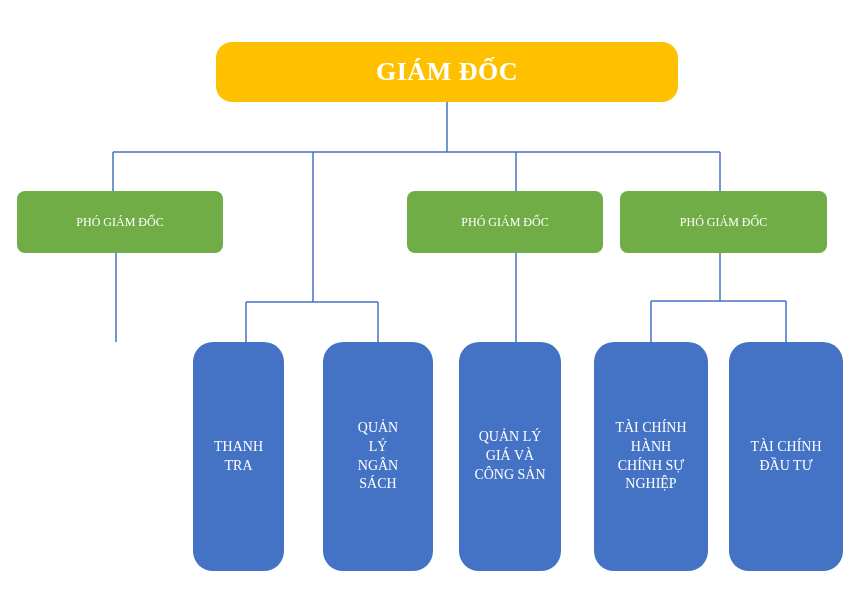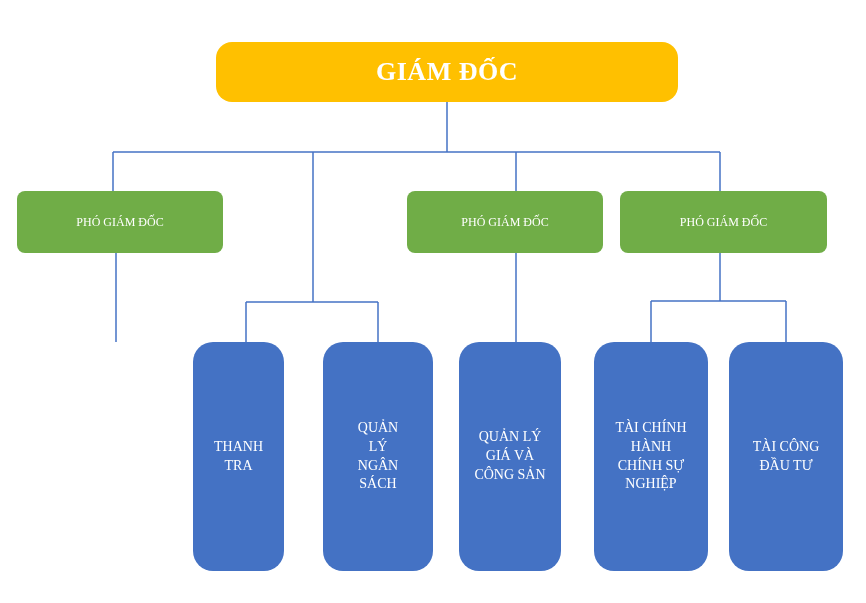--- a/index.html
+++ b/index.html
@@ -110,16 +110,16 @@
   <div class="node node-dept dept-3">
     <span>QUẢN LÝ NGÂN SÁCH</span>
   </div>
   <div class="node node-dept dept-4">
     <span>QUẢN LÝ GIÁ VÀ CÔNG SẢN</span>
   </div>
   <div class="node node-dept dept-5">
     <span>TÀI CHÍNH HÀNH CHÍNH SỰ NGHIỆP</span>
   </div>
   <div class="node node-dept dept-6">
-    <span>TÀI CÔNG ĐẦU TƯ</span>
+    <span>TÀI CHÍNH ĐẦU TƯ</span>
   </div>
 
 </div>
 
 </body></html>

